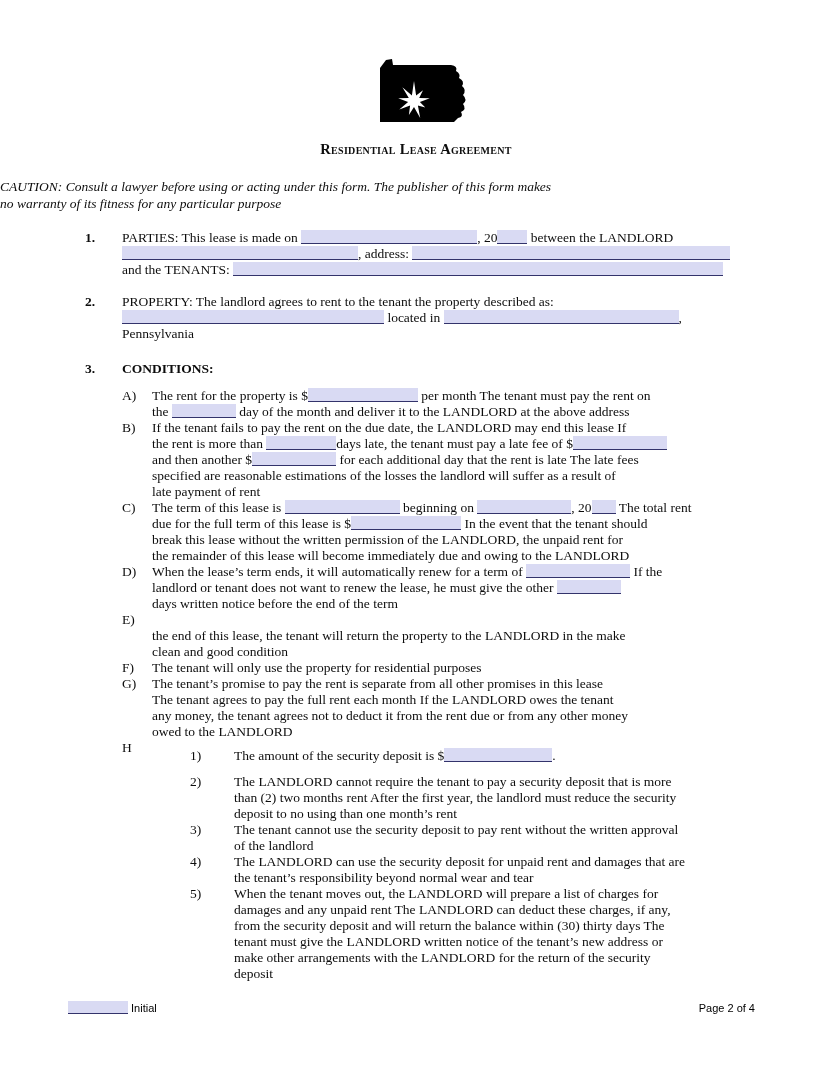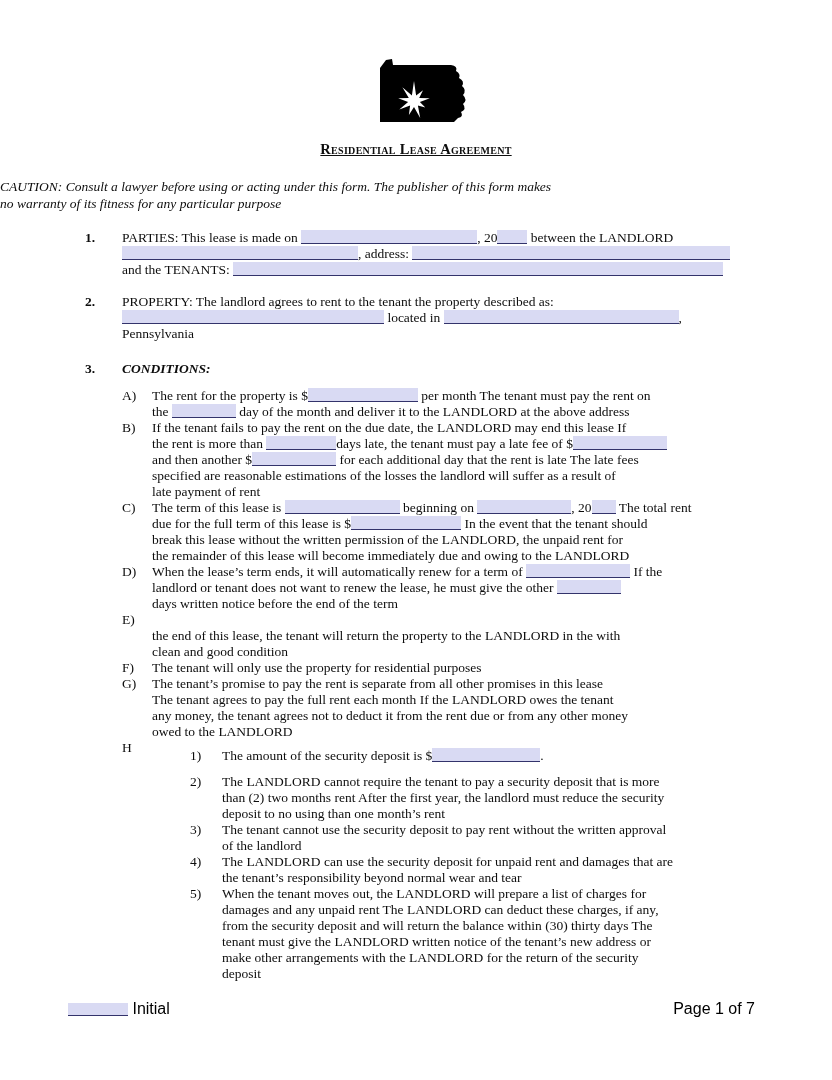--- a/index.html
+++ b/index.html
@@ -1,41 +1,41 @@
 <!DOCTYPE html>
 <html><head>
 <meta charset="utf-8">
 <style>
   html,body{margin:0;padding:0;background:#ffffff;}
   .page{position:relative;width:832px;height:1080px;background:#fff;overflow:hidden;
         font-family:"Liberation Serif",serif;font-size:13.5px;line-height:16px;color:#0d0d0d;}
   .logo-wrap{padding-top:57px;text-align:center;}
   .doc-title{text-align:center;font-weight:bold;font-variant:small-caps;
              font-size:14.5px;line-height:17px;letter-spacing:.3px;}
-  .doc-title.first{margin-top:14px;text-decoration:underline;}
+  .doc-title.first{margin-top:14px;}
   .caution{font-style:italic;margin-top:20px;font-size:13.5px;line-height:17px;}
   .content{padding:2px 77px 0 85px;}
   .sec{display:flex;margin-top:16px;}
   .sec.s3{margin-top:19px;}
   .sec-num{width:37px;font-weight:bold;flex:none;}
   .sec-body{flex:1;min-width:0;}
-  .cond-title{font-weight:bold;margin-bottom:11px;font-style:italic;}
+  .cond-title{font-weight:bold;margin-bottom:11px;}
   .item{display:flex;}
   .item-label{width:30px;flex:none;}
   .item-body{flex:1;min-width:0;}
   .sub{display:flex;margin-left:38px;}
   .sub-label{width:32px;flex:none;}
-  .sub-body{flex:1;min-width:0;}
+  .sub-body{flex:1;min-width:0;margin-left:12px;}
   .m8{margin-top:8px;}
   .m10{margin-top:10px;}
   .b{font-weight:normal;}
   .blank{display:inline-block;background:#d9daf3;border-bottom:1px solid #33336b;
          height:13px;vertical-align:-2px;}
   .footer{position:absolute;left:68px;right:77px;top:1001px;display:flex;align-items:flex-end;
-          font-family:"Liberation Sans",sans-serif;font-size:16px;line-height:15px;color:#000;}
+          font-family:"Liberation Sans",sans-serif;font-size:11px;line-height:15px;color:#000;}
   .footer-left{flex:1;}
   .footer-center{flex:none;}
   .footer-right{flex:1;text-align:right;}
   .footer .blank{height:12px;}
 </style>
 </head>
 <body>
 
 <div class="page">
 
@@ -78,21 +78,21 @@
         <div class="item">
           <span class="item-label">C)</span>
           <div class="item-body"><span class="t">The term of this lease is </span><span class="blank" style="width: 115px;"></span><span class="t"> beginning on </span><span class="blank" style="width: 94px;"></span><span class="t">, 20</span><span class="blank" style="width: 24px;"></span><span class="t">  The total rent</span><br><span class="t">due for the full term of this lease is $</span><span class="blank" style="width: 110px;"></span><span class="t">  In the event that the tenant should</span><br><span class="t">break this lease without the written permission of the </span><span class="b">LANDLORD</span><span class="t">, the unpaid rent for</span><br><span class="t">the remainder of this lease will become immediately due and owing to the </span><span class="b">LANDLORD</span></div>
         </div>
         <div class="item">
           <span class="item-label">D)</span>
           <div class="item-body"><span class="t">When the lease’s term ends, it will automatically renew for a term of </span><span class="blank" style="width: 104px;"></span><span class="t">  If the</span><br><span class="t">landlord or tenant does not want to renew the lease, he must give the other </span><span class="blank" style="width: 64px;"></span><br><span class="t">days written notice before the end of the term</span></div>
         </div>
         <div class="item">
           <span class="item-label">E)</span>
-          <div class="item-body"><br><span class="t">the end of this lease, the tenant will return the property to the </span><span class="b">LANDLORD</span><span class="t"> in the with</span><br><span class="t">clean and good condition</span></div>
+          <div class="item-body"><br><span class="t">the end of this lease, the tenant will return the property to the </span><span class="b">LANDLORD</span><span class="t"> in the make</span><br><span class="t">clean and good condition</span></div>
         </div>
         <div class="item">
           <span class="item-label">F)</span>
           <div class="item-body"><span class="t">The tenant will only use the property for residential purposes</span></div>
         </div>
         <div class="item">
           <span class="item-label">G)</span>
           <div class="item-body"><span class="t">The tenant’s promise to pay the rent is separate from all other promises in this lease</span><br><span class="t">The tenant agrees to pay the full rent each month  If the </span><span class="b">LANDLORD</span><span class="t"> owes the tenant</span><br><span class="t">any money, the tenant agrees not to deduct it from the rent due or from any other money</span><br><span class="t">owed to the </span><span class="b">LANDLORD</span></div>
         </div>
 
@@ -122,16 +122,16 @@
             </div>
           </div>
         </div>
 
       </div>
     </div>
   </div>
 
   <div class="footer">
     <div class="footer-left"><span class="blank" style="width: 60px;"></span><span class="t"> Initial</span></div>
-    <div class="footer-center">Page 1 of 7</div>
+    <div class="footer-center">Page 2 of 4</div>
   </div>
 
 </div>
 
 </body></html>

